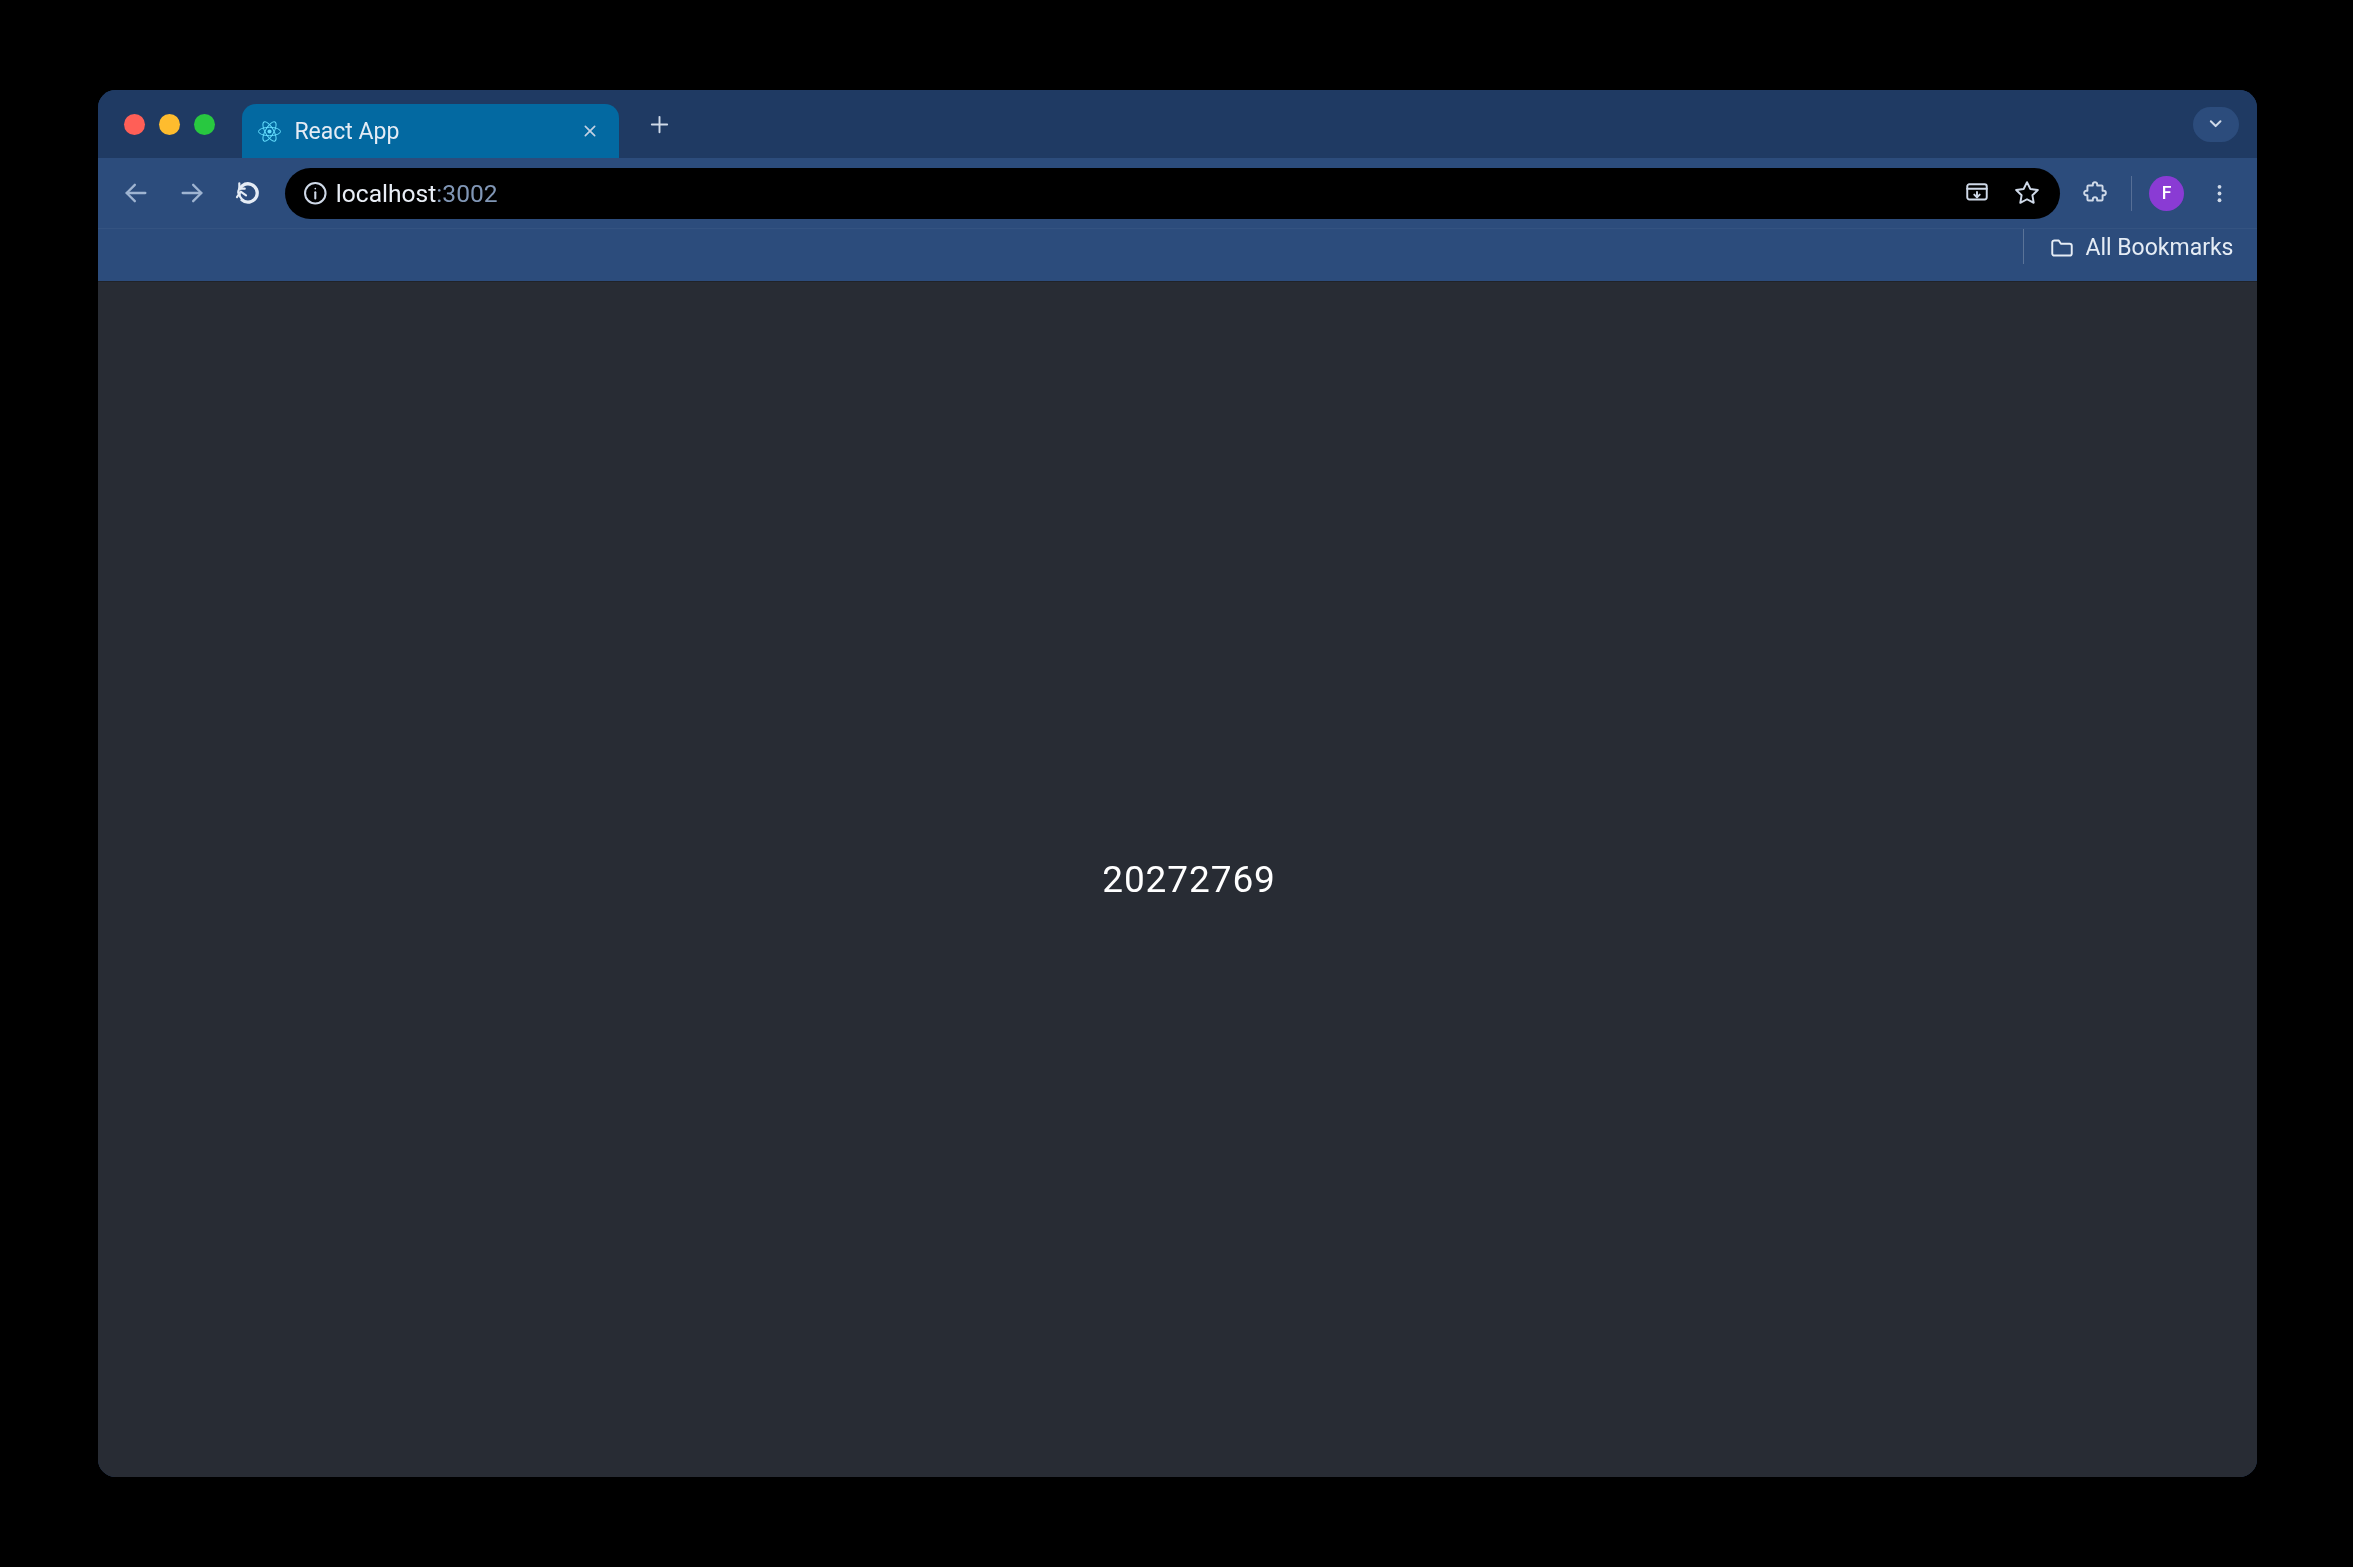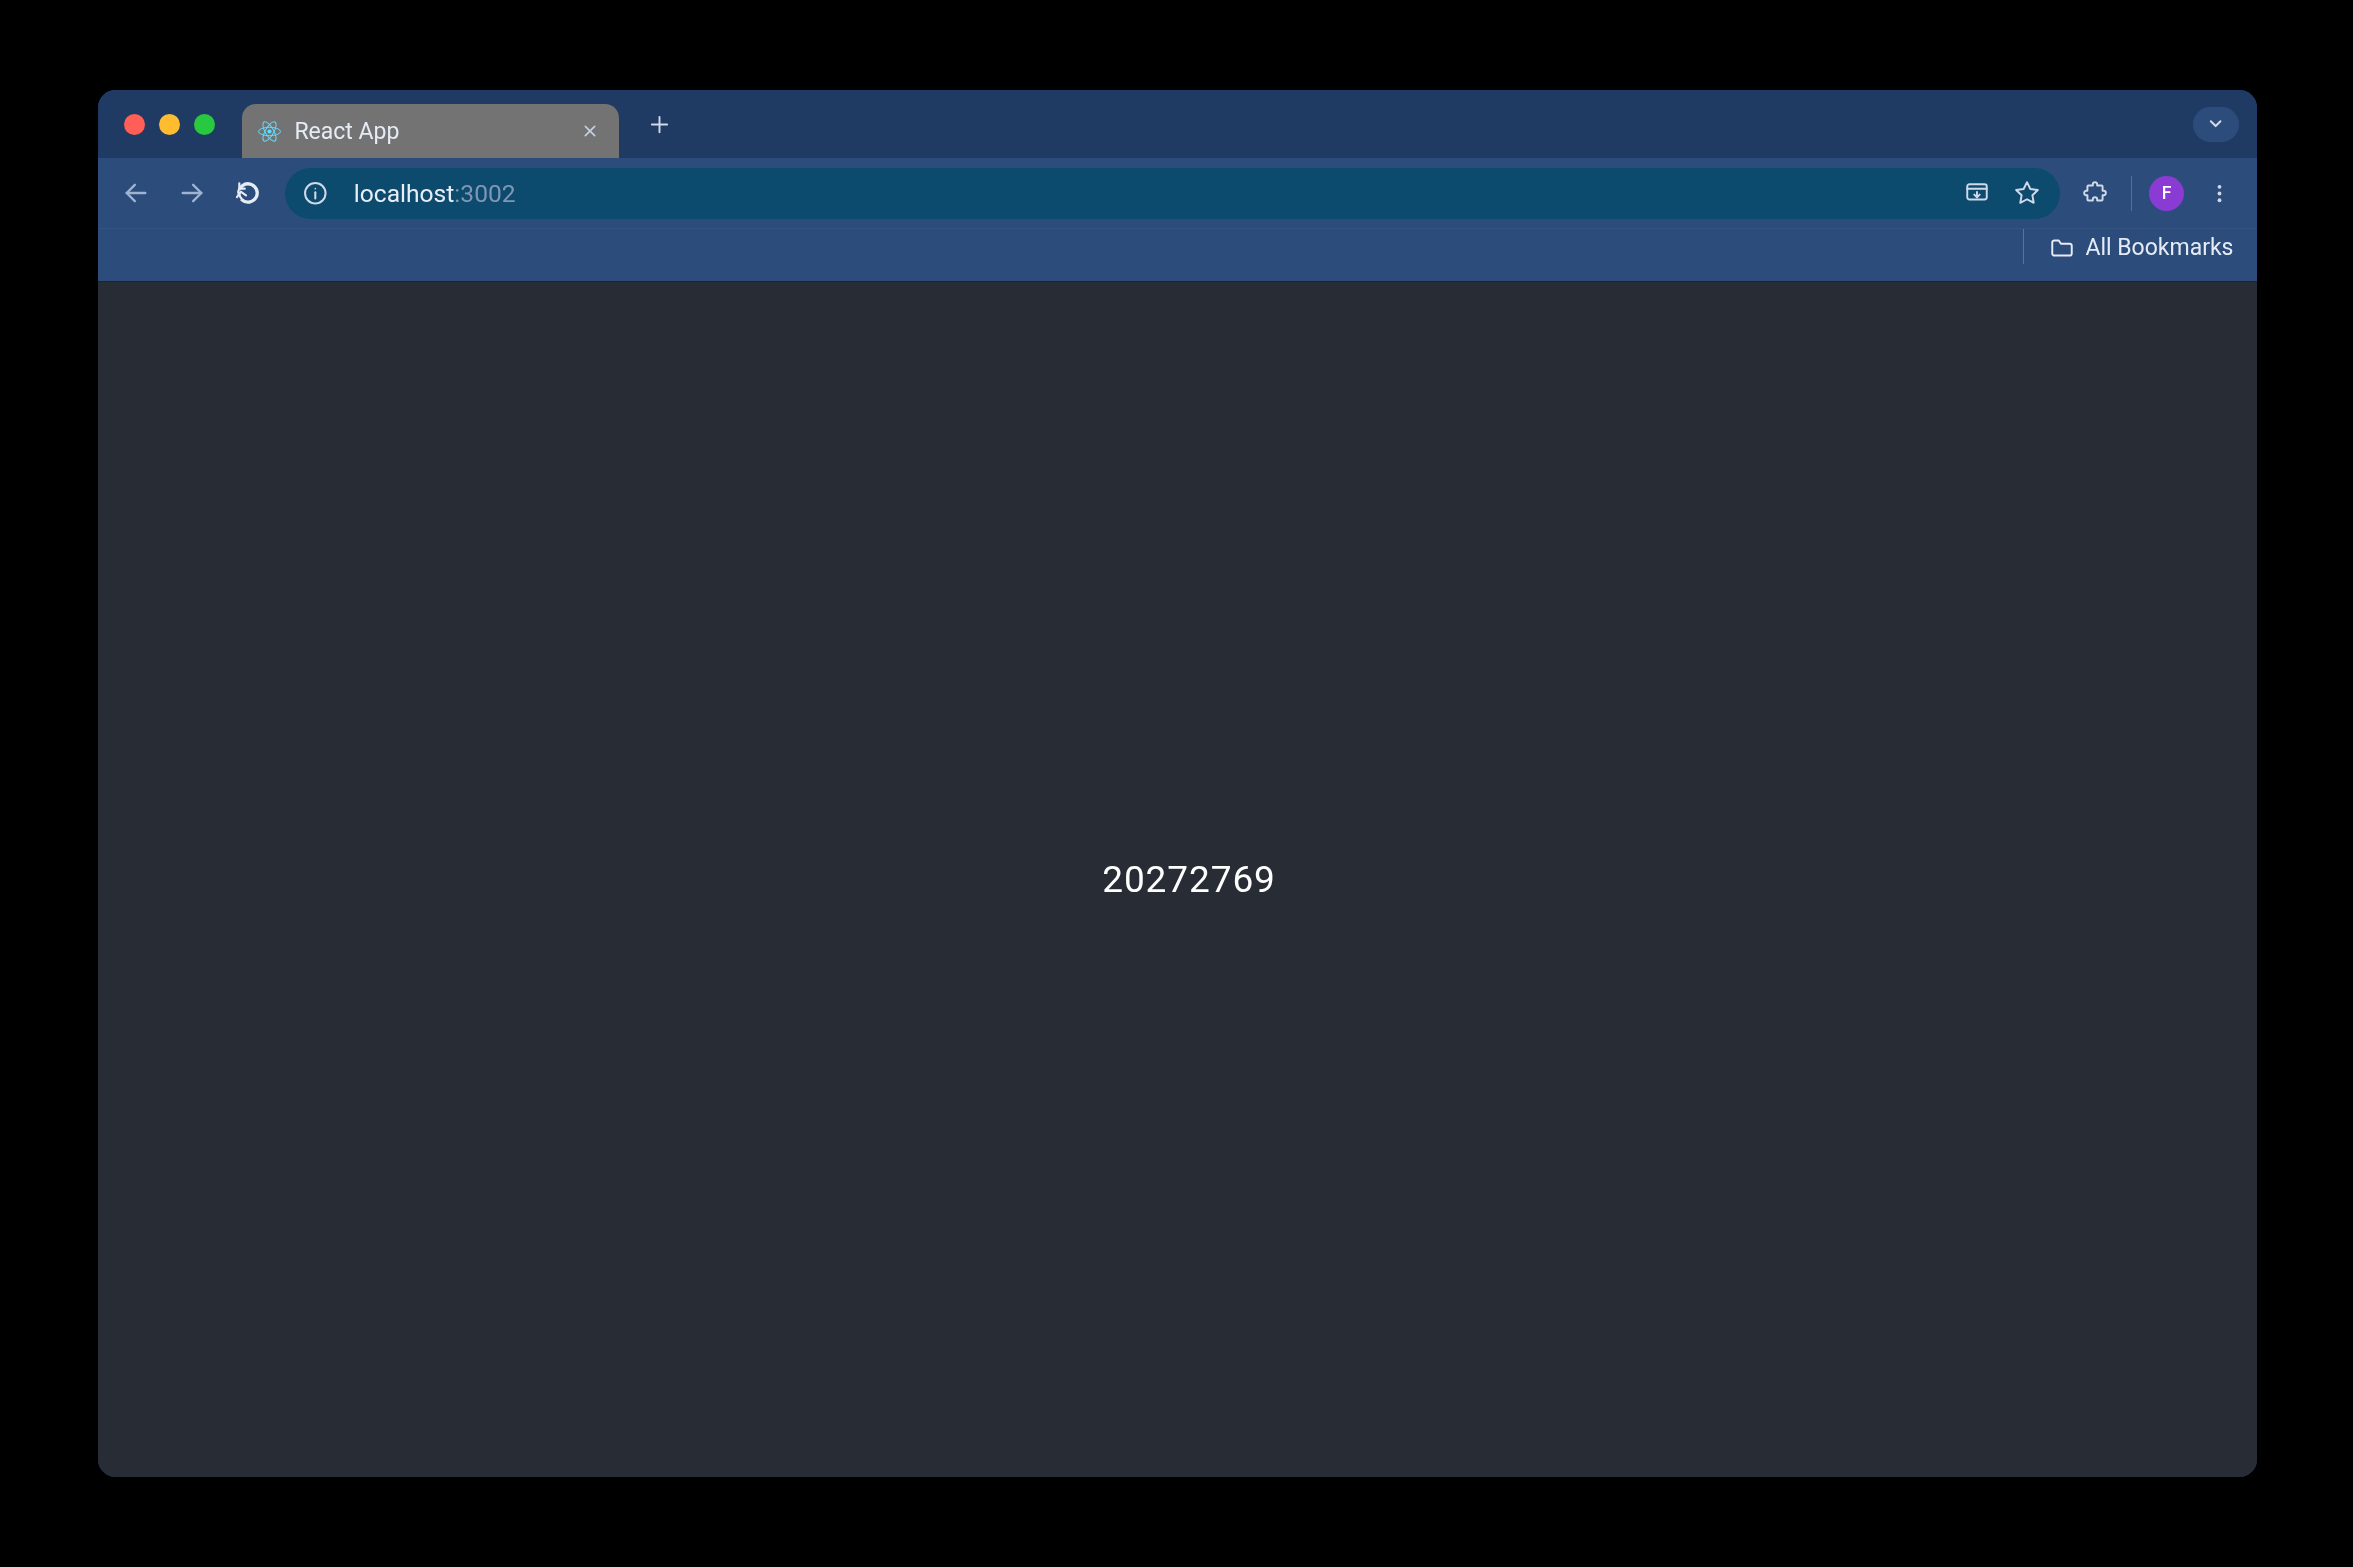--- a/index.html
+++ b/index.html
@@ -51,21 +51,21 @@
       height: 21px;
       border-radius: 50%;
     }
     .tl.red { background: #ff5f57; }
     .tl.yellow { background: #febc2e; }
     .tl.green { background: #28c840; }
 
     .tab {
       display: flex;
       align-items: center;
-      background: #737373;
+      background: #0369a1;
       height: 54px;
       border-radius: 14px 14px 0 0;
       padding: 0 16px 0 16px;
       gap: 12.3px;
       min-width: 377px;
       position: relative;
       margin-top: 14px;
     }
 
     .tab-favicon {
@@ -149,26 +149,26 @@
       justify-content: center;
       color: #9fb4d1;
       border-radius: 50%;
       cursor: pointer;
     }
     .nav-btn.active { color: #e5ecf5; }
 
     .address-bar {
       flex: 1;
       height: 51px;
-      background: #0c4a6e;
+      background: #000000;
       border-radius: 25.5px;
       display: flex;
       align-items: center;
       padding: 0 10.5px 0 16px;
-      gap: 25px;
+      gap: 7px;
       margin: 0 5.3px;
     }
 
     .site-info-icon {
       width: 28px;
       height: 28px;
       display: flex;
       align-items: center;
       justify-content: center;
       color: #cfd9e8;

